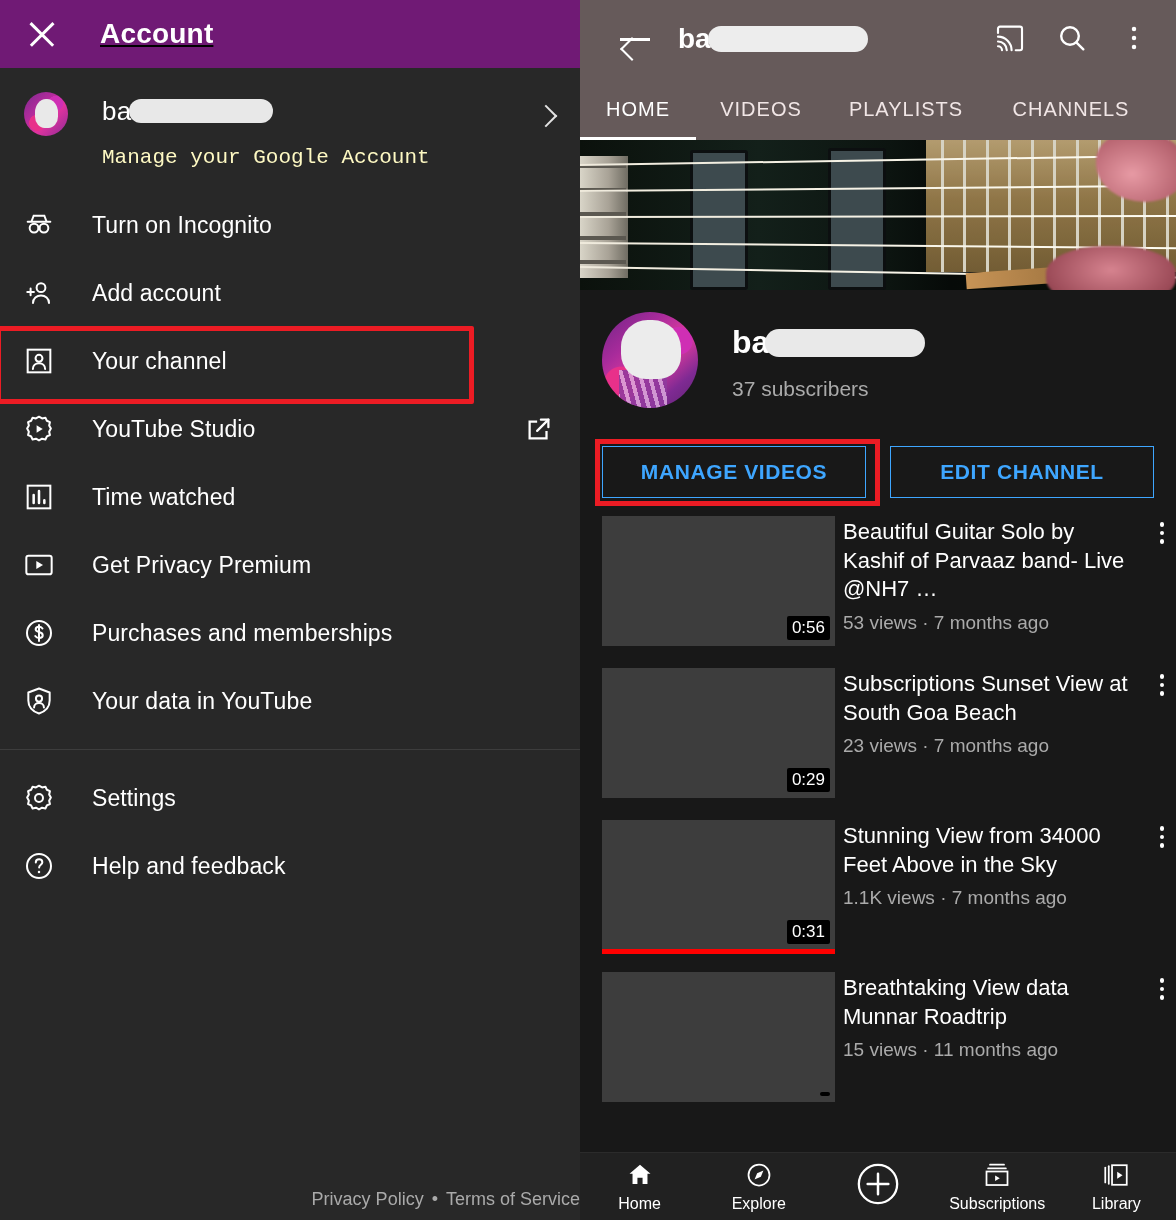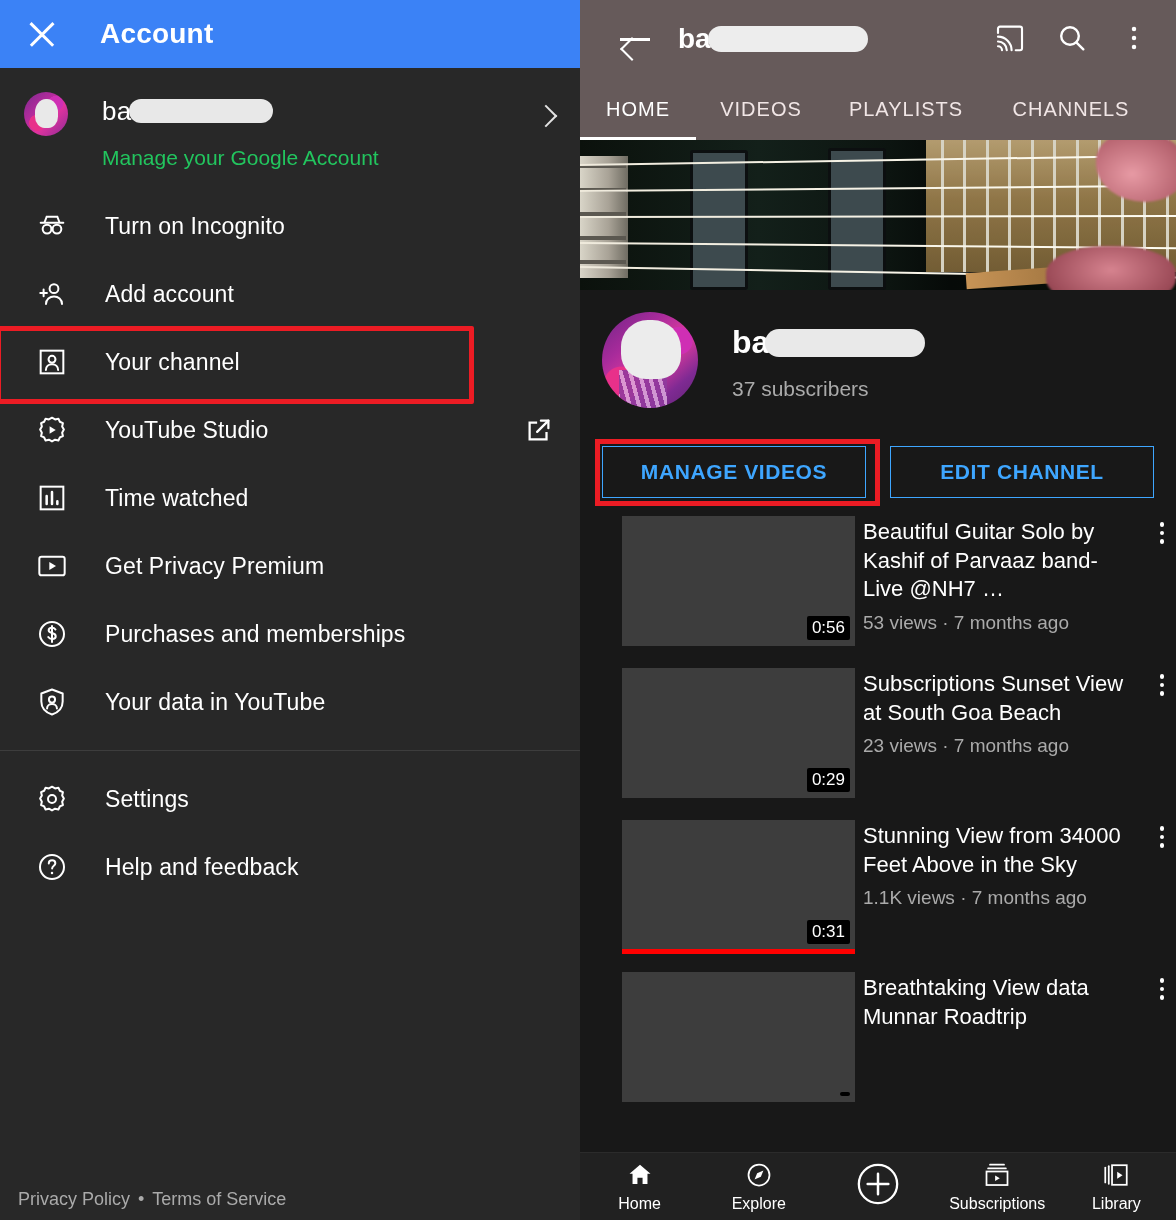--- a/index.html
+++ b/index.html
@@ -13,24 +13,25 @@
 
   
   .left-panel {
     width: 580px; height: 1220px;
     background: #282828;
     position: relative;
     flex: 0 0 580px;
   }
   .left-header {
     height: 68px;
-    background: #3b82f6;
+    background: #701a75;
     display: flex;
     align-items: center;
     padding-left: 22px;
+    text-decoration: underline;
   }
   .close-icon {
     width: 40px; height: 40px;
     position: relative;
     flex: 0 0 40px;
     cursor: pointer;
   }
   .close-icon::before, .close-icon::after {
     content: ""; position: absolute;
     left: 4px; top: 19px;
@@ -81,41 +82,42 @@
   .account-name {
     color: #fff; font-size: 26px; letter-spacing: 0.2px;
   }
   .redact-bar {
     height: 24px; width: 144px;
     background: #e8e8e8;
     border-radius: 13px;
     margin-left: -2px;
   }
   .manage-link {
-    color: #22c55e;
+    color: #fef9c3;
     font-size: 21px;
     margin-top: 20px;
     display: block;
     cursor: pointer;
+    font-family: Liberation Mono, monospace;
   }
   .chevron-right {
     position: absolute;
     right: 26px; top: 40px;
     width: 16px; height: 16px;
     border-right: 2.5px solid #e3e3e3;
     border-top: 2.5px solid #e3e3e3;
     transform: rotate(45deg);
     cursor: pointer;
   }
 
   .menu-list { margin-top: 22px; }
   .menu-item {
     display: flex; align-items: center;
     height: 68px;
-    padding-left: 33px;
+    padding-left: 20px;
     position: relative;
     cursor: pointer;
   }
   .menu-icon {
     width: 38px; height: 38px;
     flex: 0 0 38px;
     display: flex; align-items: center; justify-content: center;
   }
   .menu-icon svg { display: block; }
   .menu-label {
@@ -132,21 +134,21 @@
     width: 30px; height: 30px;
   }
   .divider {
     height: 1px;
     background: #3d3d3d;
     margin: 14px 0;
   }
   .left-footer {
     position: absolute;
     bottom: 10px; left: 18px; right: 0;
-    text-align: left;
+    text-align: right;
     color: #aaa;
     font-size: 18px;
   }
   .left-footer span { cursor: pointer; }
   .left-footer .dot { margin: 0 8px; cursor: default; }
 
   
   .hl-your-channel {
     position: absolute;
     left: -4px; top: 326px;
@@ -367,21 +369,20 @@
     display: flex;
     padding: 0 0 0 22px;
     margin-bottom: 22px;
     cursor: pointer;
   }
   .thumb {
     width: 233px; height: 130px;
     background: #3d3d3d;
     position: relative;
     flex: 0 0 233px;
-    margin-left: 20px;
   }
   .thumb .dur {
     position: absolute;
     right: 5px; bottom: 6px;
     background: #000;
     color: #fff;
     font-size: 17px;
     padding: 2px 5px;
     border-radius: 2px;
   }
@@ -733,20 +734,25 @@
             <i></i>
           </div>
       </div>
 
       <div class="video-item">
         <div class="thumb">
           <span class="dur"></span>
         </div>
         <div class="v-meta">
           <div class="v-title">Breathtaking View data Munnar Roadtrip</div>
+          <div class="v-sub">
+            <span>15 views</span>
+            <span>·</span>
+            <span>11 months ago</span>
+          </div>
         </div>
         <div class="kebab">
             <i></i>
             <i></i>
             <i></i>
           </div>
       </div>
     </div>
 
     <div class="bottom-nav">

